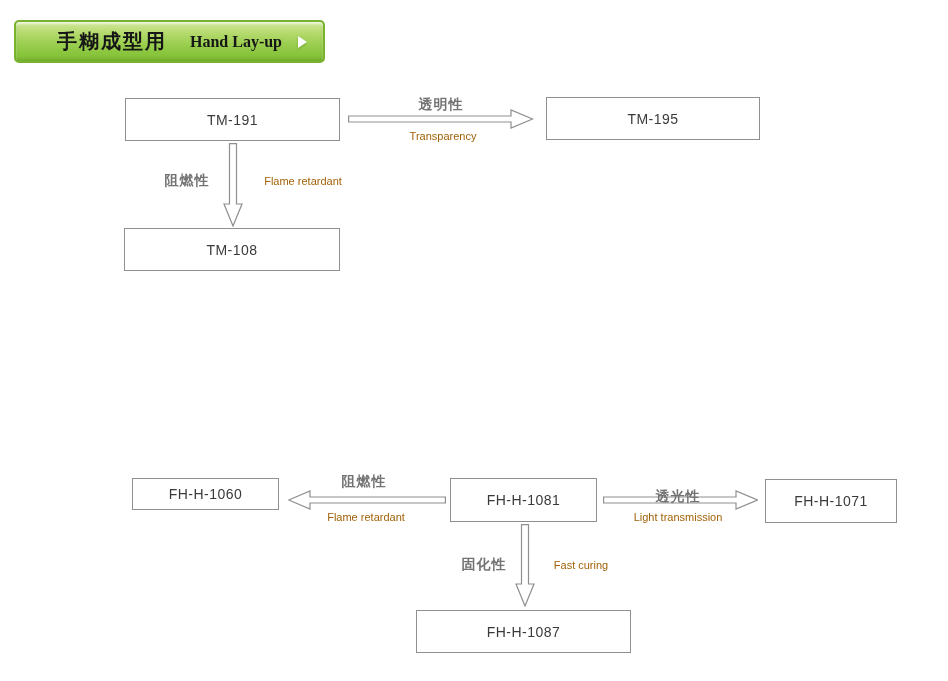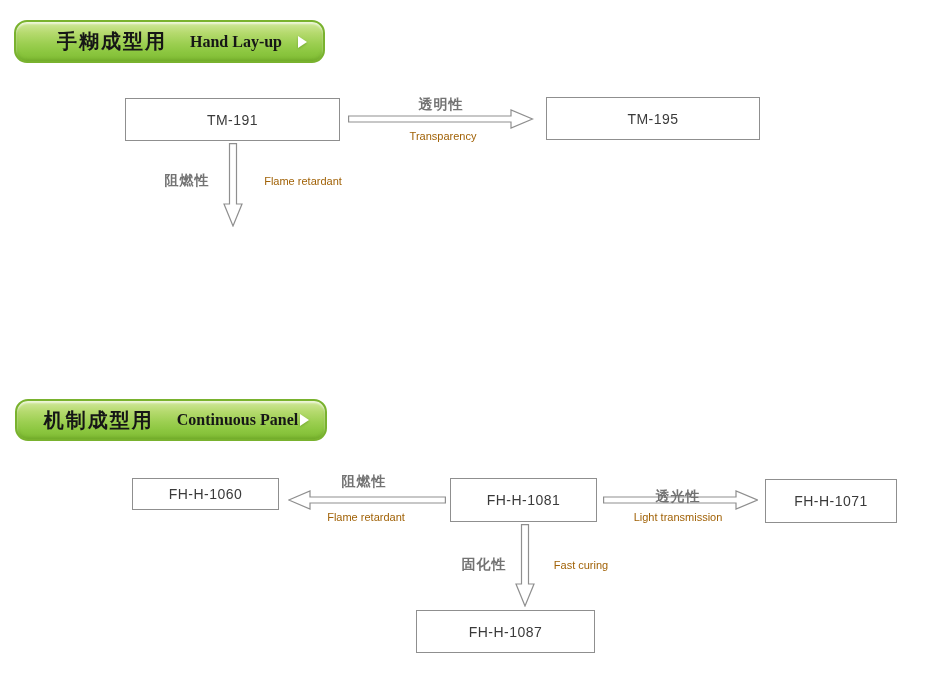--- a/index.html
+++ b/index.html
@@ -9,21 +9,21 @@
     font-family: "Liberation Sans", sans-serif;
     overflow: hidden;
   }
   .canvas { position: relative; width: 948px; height: 681px; background: #fff; }
 
   
   .pill {
     position: absolute;
     display: flex; align-items: center; justify-content: center;
     gap: 23px;
-    border-radius: 13px;
+    border-radius: 5px;
     border: 2px solid #79b22e;
     background: linear-gradient(180deg, #d2e89c 0%, #b5da6e 28%, #9ccf51 55%, #8bc63f 78%, #7fbc33 100%);
     box-shadow: inset 0 2px 2px rgba(255,255,255,0.65), inset 0 -2px 3px rgba(90,140,30,0.35);
     cursor: pointer;
   }
   .pill-zh {
     font-size: 20px; font-weight: bold; color: #161616;
     font-family: "Liberation Sans", sans-serif;
     letter-spacing: 2px;
   }
@@ -74,52 +74,50 @@
   </div>
 
   <div class="node" style="left:125px; top:98px; width:215px; height:43px;">
     <span>TM-191</span>
   </div>
 
   <div class="node" style="left:546px; top:97px; width:214px; height:43px;">
     <span>TM-195</span>
   </div>
 
+  <div class="node" style="left:124px; top:228px; width:216px; height:43px;">
+    <span>TM-108</span>
+  </div>
 
   <svg class="arrow" style="left:348px; top:109px;" width="186" height="20" viewBox="0 0 186 20">
     <polygon points="0.6,7 163,7 163,1 184.5,10 163,19 163,13 0.6,13"></polygon>
   </svg>
   <span class="edge-zh" style="left:441px; top:105px;">透明性</span>
   <span class="edge-en" style="left:443px; top:136px;">Transparency</span>
 
   <svg class="arrow" style="left:223px; top:143px;" width="20" height="84" viewBox="0 0 20 84">
     <polygon points="6.5,0.6 6.5,61 1,61 10,83 19,61 13.5,61 13.5,0.6"></polygon>
   </svg>
   <span class="edge-zh" style="left:187px; top:181px;">阻燃性</span>
   <span class="edge-en" style="left:303px; top:181px;">Flame retardant</span>
 
-  <div class="pill" style="left:15px; top:399px; width:312px; height:42px;">
-    <span class="pill-zh">机制成型用</span>
-    <span class="pill-en">Continuous Panel</span>
-    <span class="play"></span>
-  </div>
 
   <div class="node" style="left:132px; top:478px; width:147px; height:32px;">
     <span>FH-H-1060</span>
   </div>
 
   <div class="node" style="left:450px; top:478px; width:147px; height:44px;align-items:center;">
     <span>FH-H-1081</span>
   </div>
 
   <div class="node" style="left:765px; top:479px; width:132px; height:44px;">
     <span>FH-H-1071</span>
   </div>
 
-  <div class="node" style="left:416px; top:610px; width:179px; height:43px;">
+  <div class="node" style="left:416px; top:610px; width:215px; height:43px;">
     <span>FH-H-1087</span>
   </div>
 
   <svg class="arrow" style="left:288px; top:490px;" width="158" height="20" viewBox="0 0 158 20">
     <polygon points="157.4,7 22,7 22,1 0.8,10 22,19 22,13 157.4,13"></polygon>
   </svg>
   <span class="edge-zh" style="left:364px; top:482px;">阻燃性</span>
   <span class="edge-en" style="left:366px; top:517px;">Flame retardant</span>
 
   <svg class="arrow" style="left:603px; top:490px;" width="155" height="20" viewBox="0 0 155 20">

